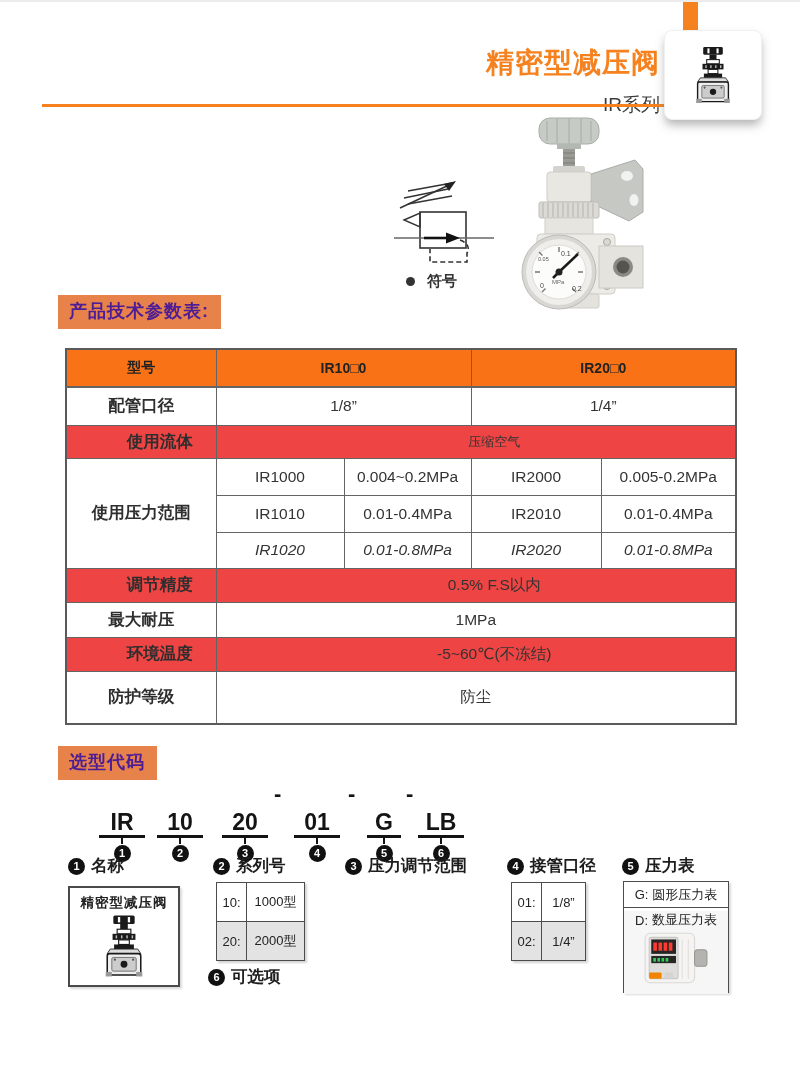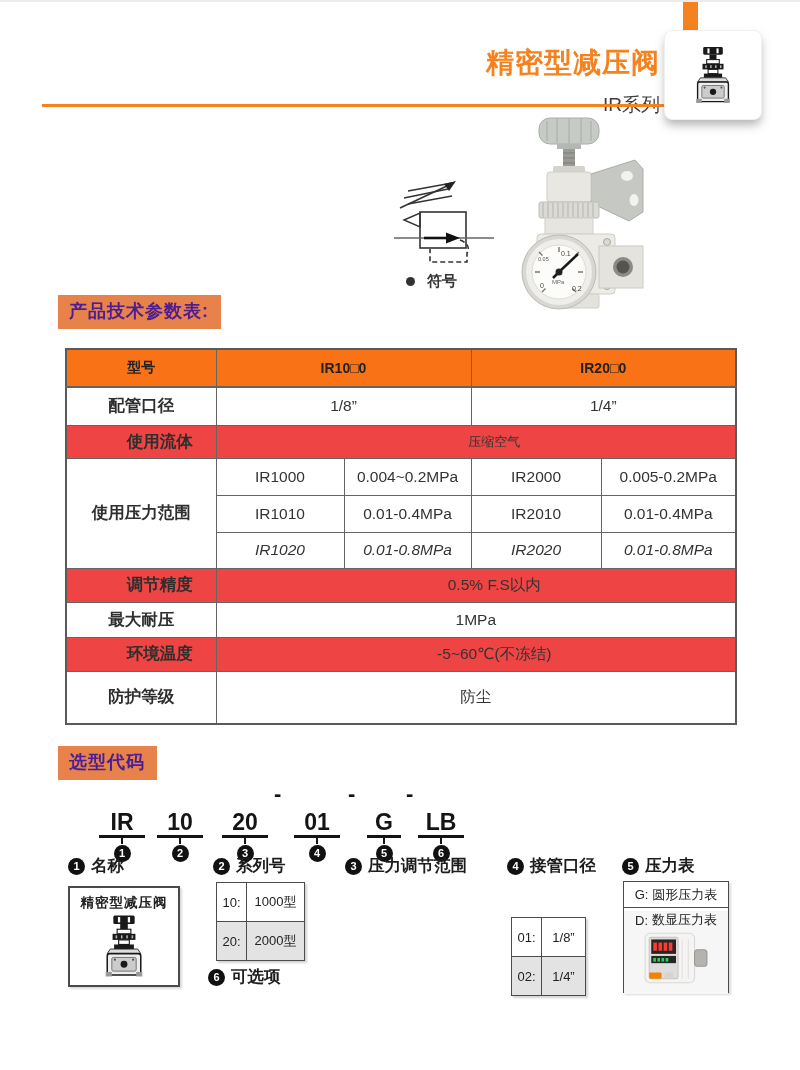--- a/index.html
+++ b/index.html
@@ -326,21 +326,21 @@
 
   <div class="grp-head" style="left:345px;top:853px;">
     <span class="ncirc">3</span>
     <span class="grp-title">压力调节范围</span>
   </div>
 
   <div class="grp-head" style="left:507px;top:853px;">
     <span class="ncirc">4</span>
     <span class="grp-title">接管口径</span>
   </div>
-  <table class="mini" style="left:511px;top:880px;margin-top:35px;">
+  <table class="mini" style="left:511px;top:880px;">
     <colgroup>
         <col style="width:30px">
         <col style="width:44px">
       </colgroup>
     <tbody>
       <tr>
         <td>01:</td>
         <td>1/8”</td>
       </tr>
       <tr class="alt">

